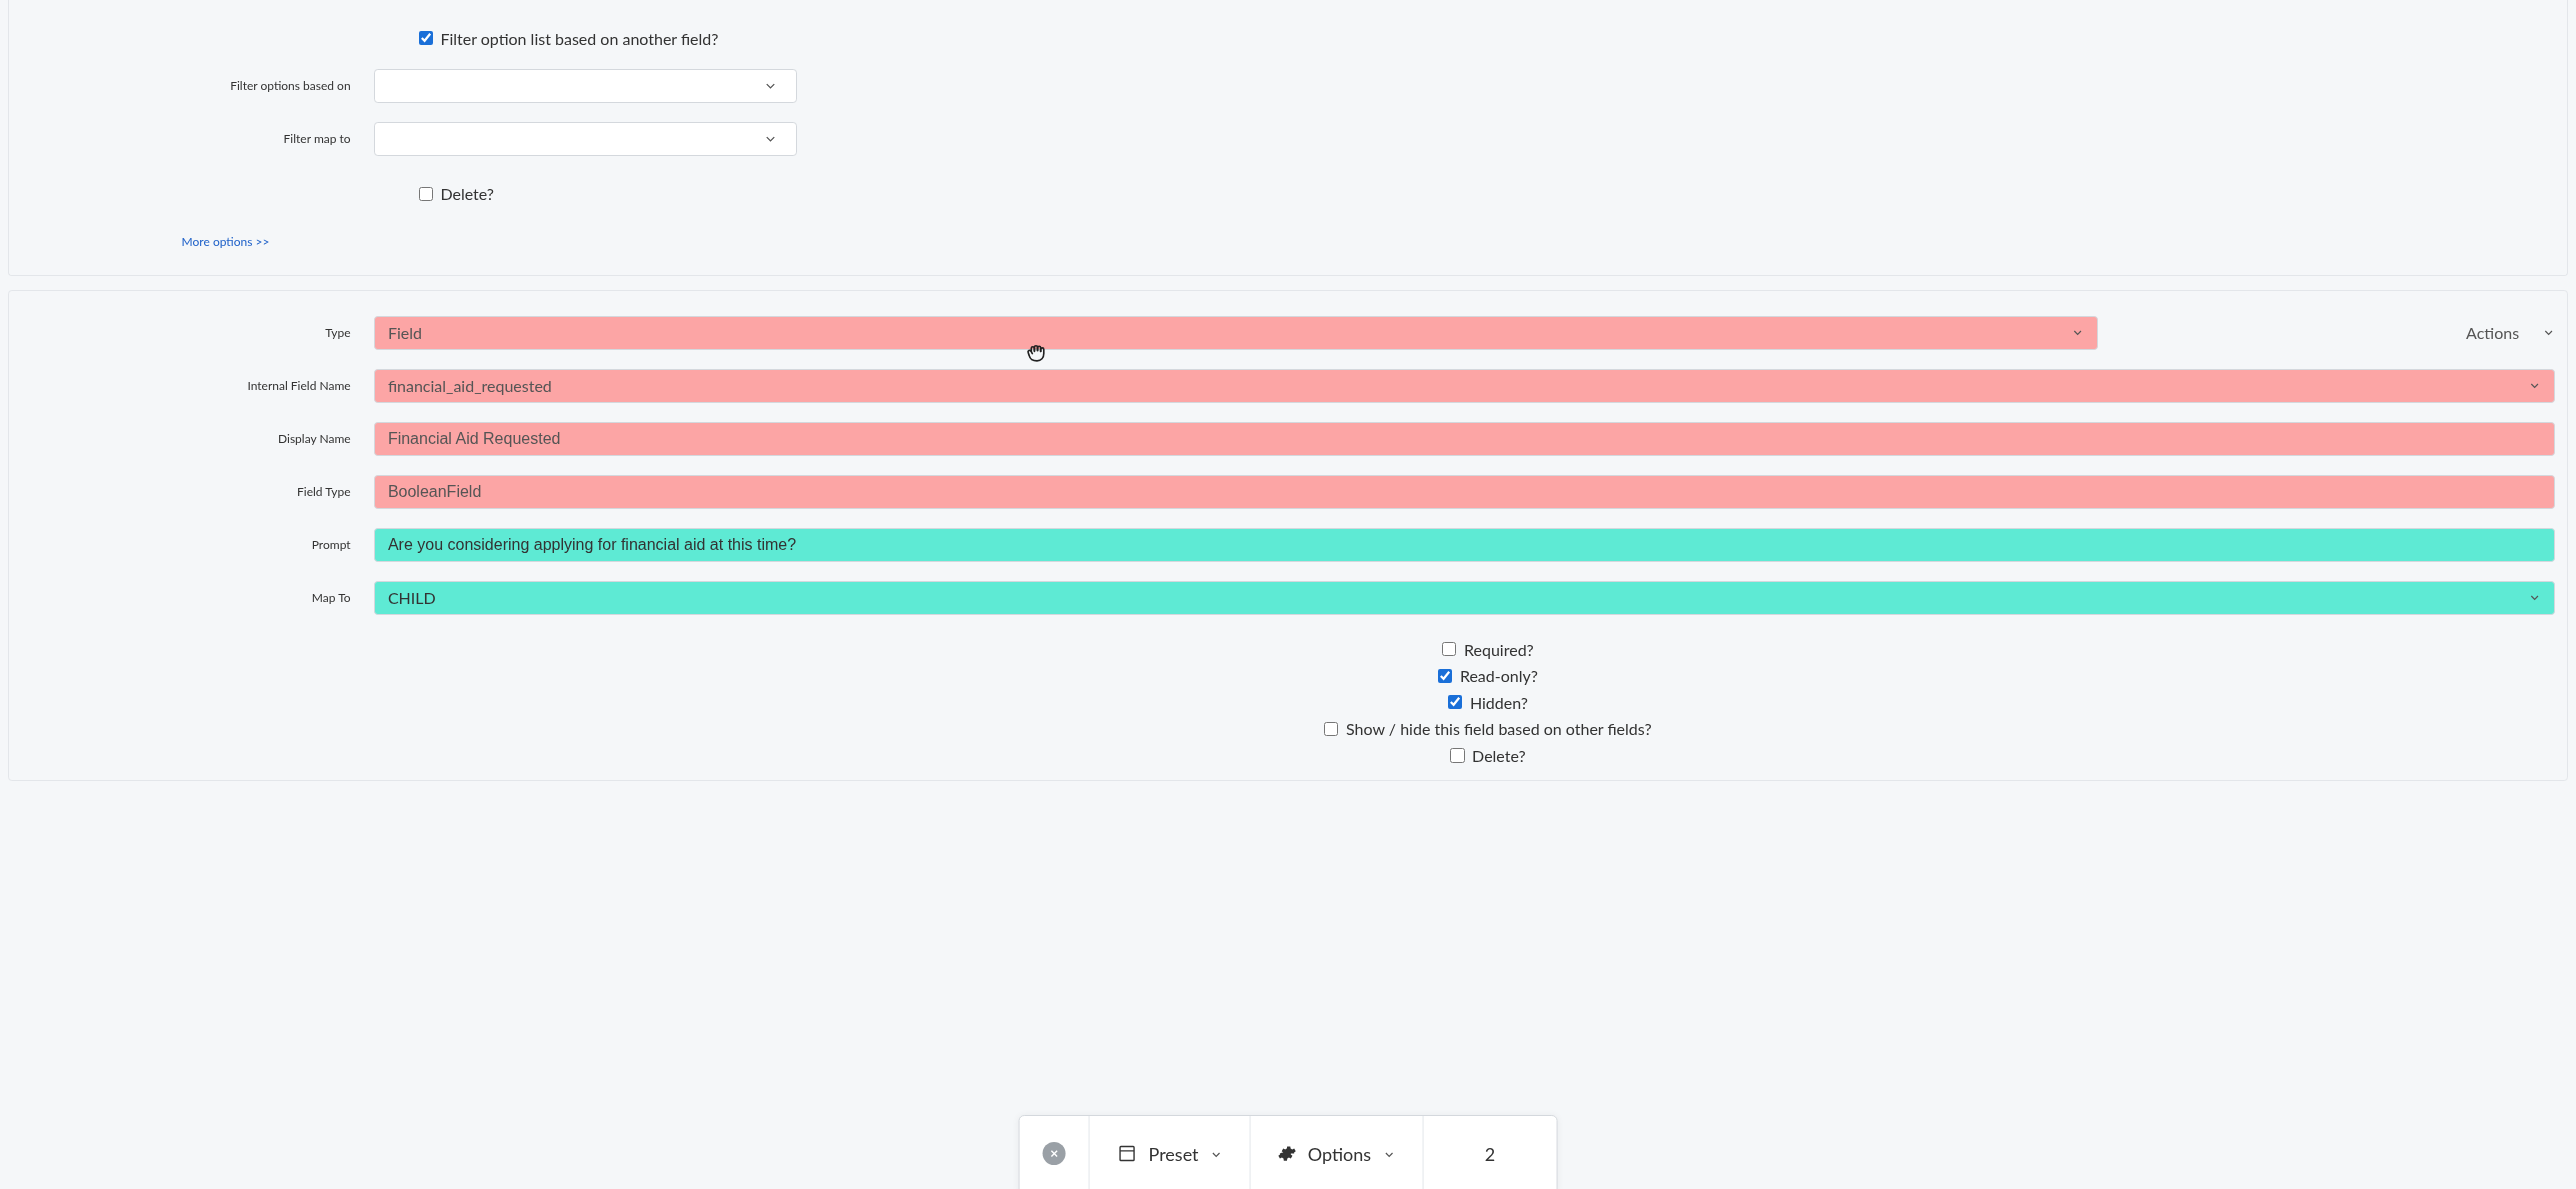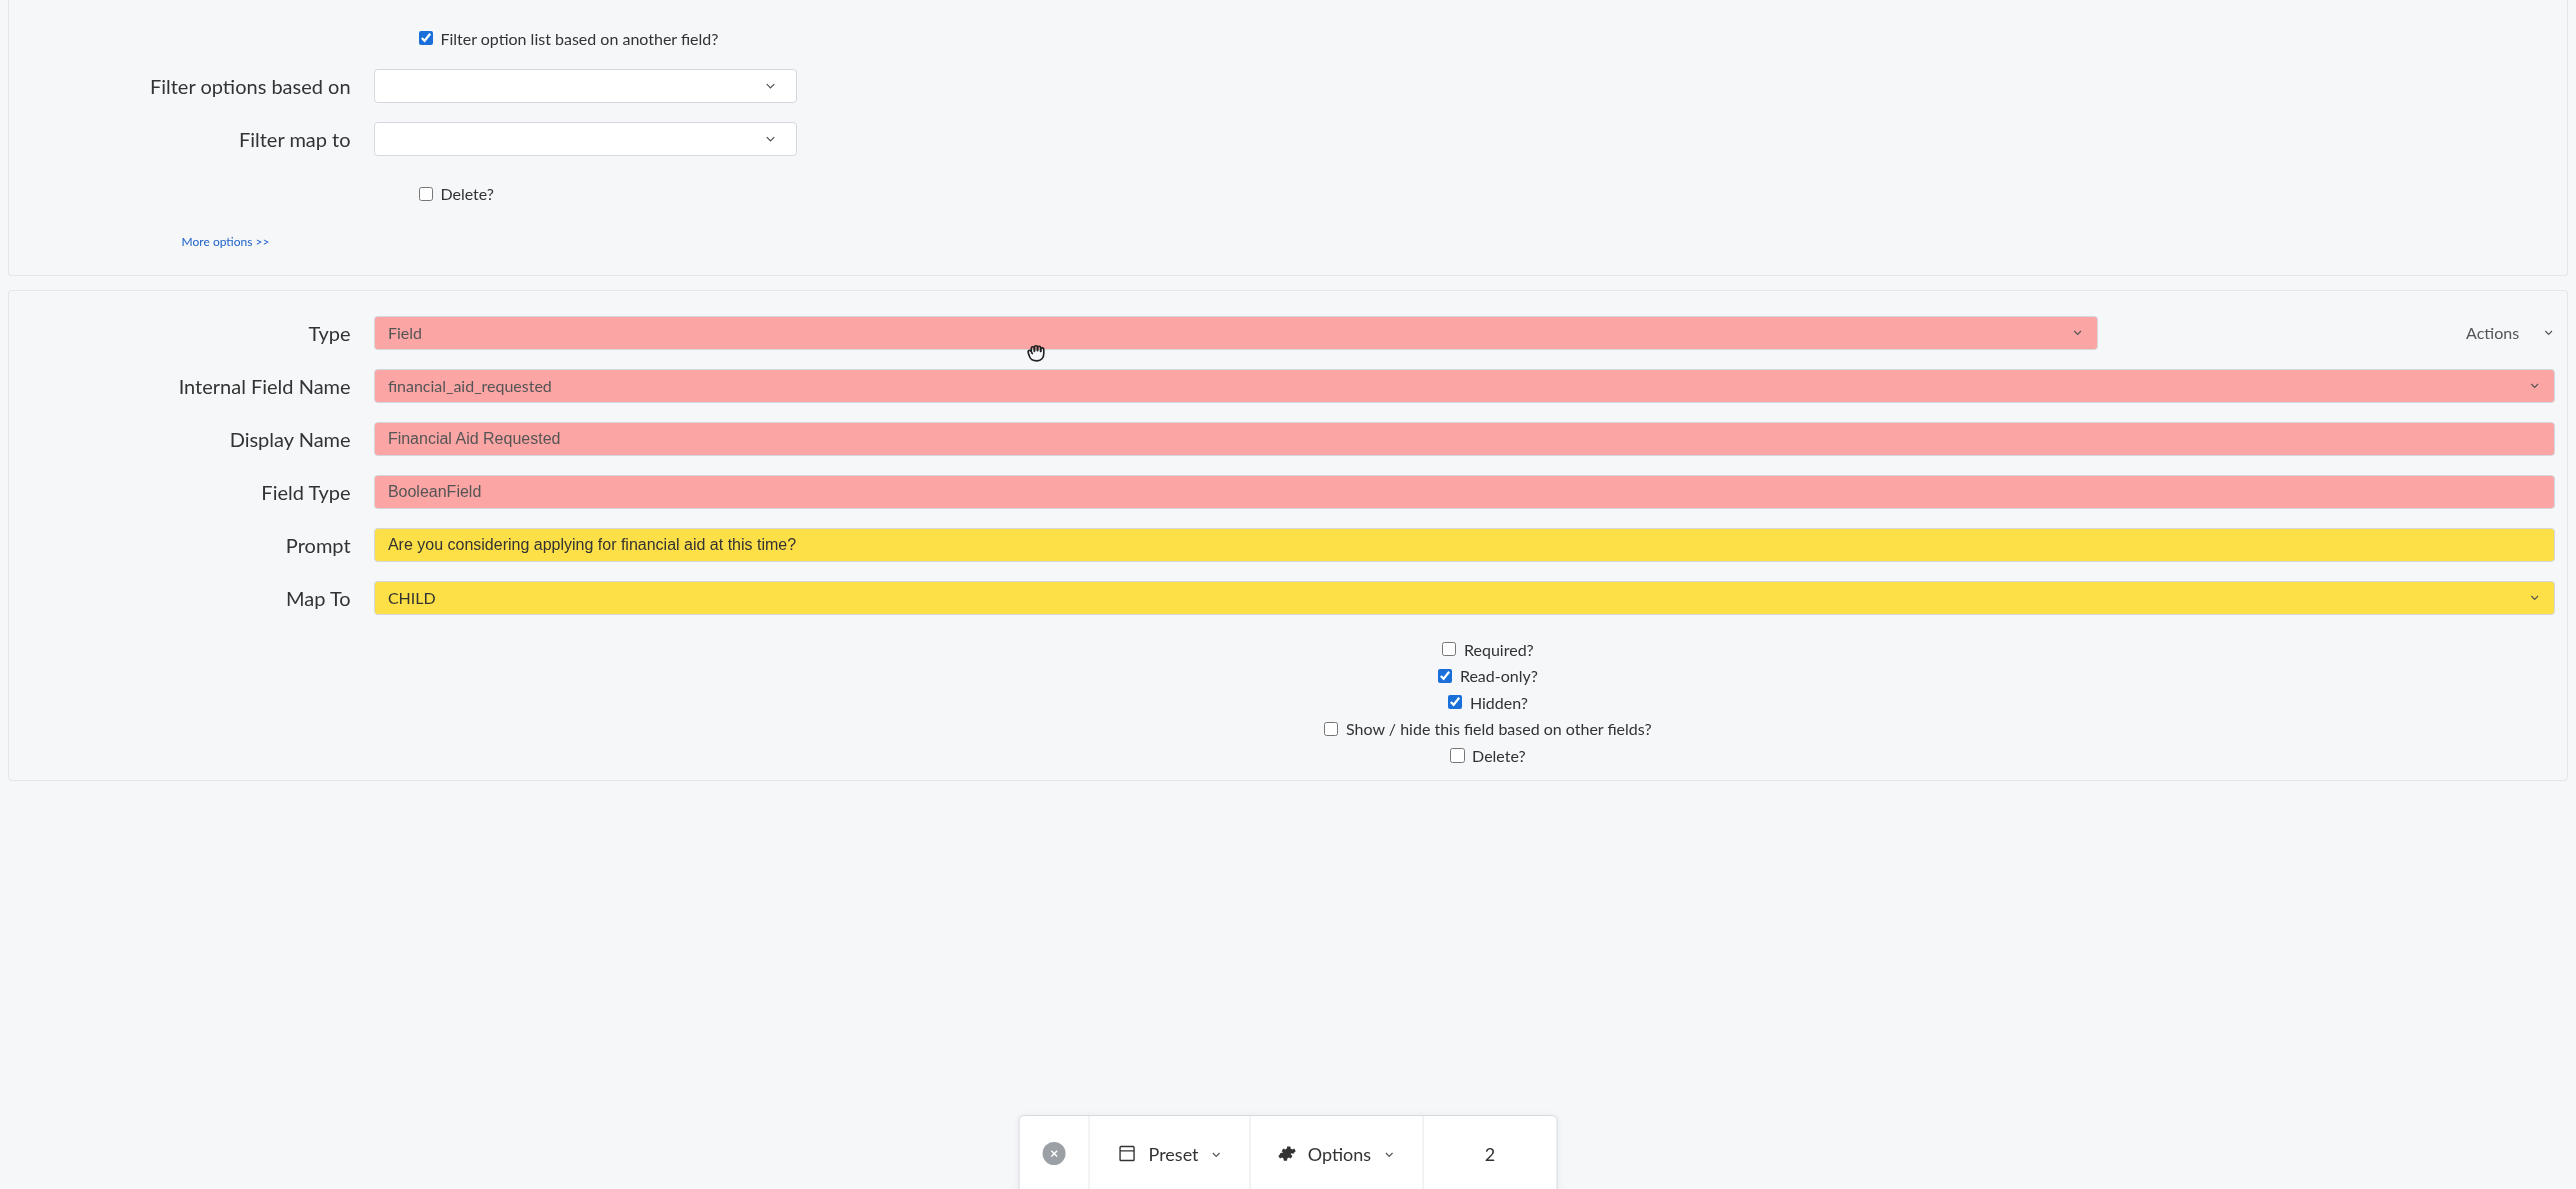--- a/index.html
+++ b/index.html
@@ -42,21 +42,21 @@
     display: flex;
     align-items: center;
     margin-bottom: 19px;
     min-height: 32px;
   }
   .label-col {
     width: 353px;
     text-align: right;
     padding-right: 23px;
     color: #333;
-    font-size: 20px;
+    font-size: 12px;
     flex-shrink: 0;
   }
   .control-col {
     flex: 1;
     display: flex;
     align-items: center;
     gap: 7.6px;
   }
   .checkbox-row {
     display: flex;
@@ -120,21 +120,21 @@
 
   
   .select-wide, .input-wide {
     flex: 1;
     height: 34px;
     border: 0.9px solid #d4d8dd;
     border-radius: 3.8px;
     padding: 0 13.3px;
     font-size: 16px;
     color: #333;
-    background: #fde047;
+    background: #5eead4;
   }
   .readonly {
     background: #fca5a5;
     color: #555;
   }
   .select-wide {
     display: flex;
     align-items: center;
     justify-content: space-between;
     cursor: pointer;

